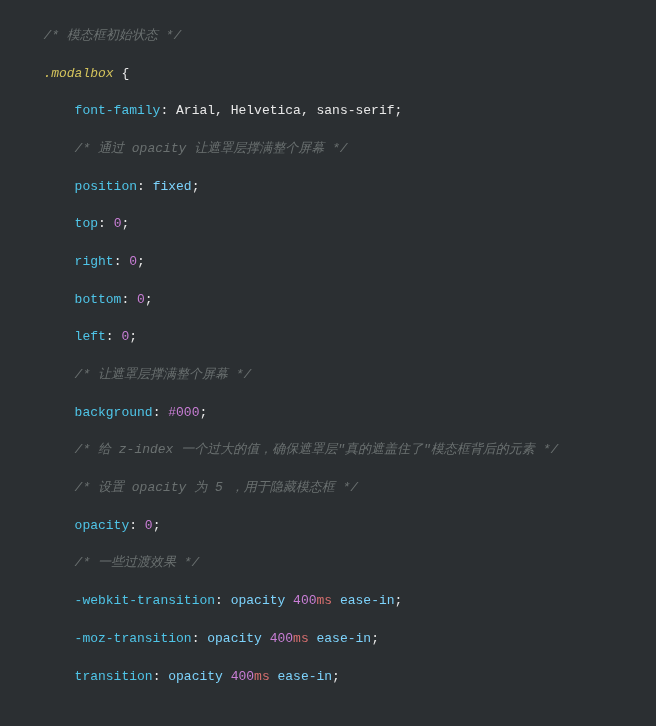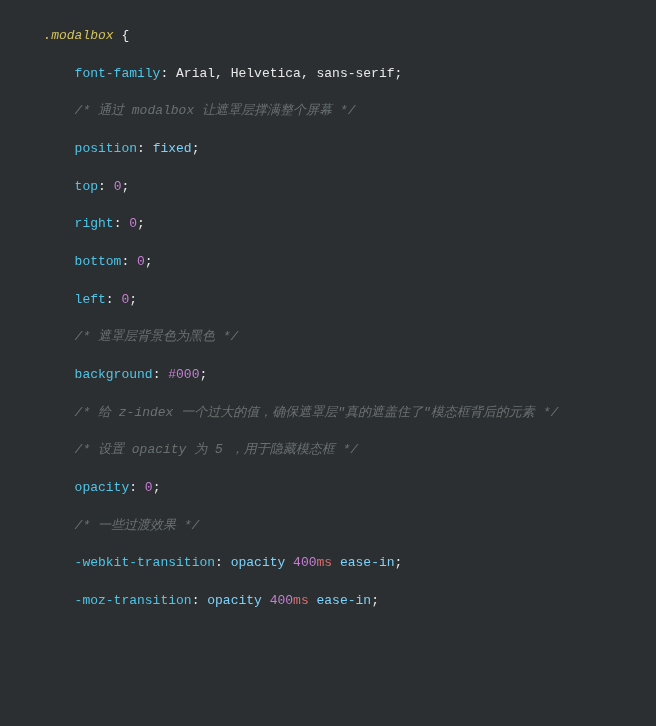--- a/index.html
+++ b/index.html
@@ -24,36 +24,38 @@
   .val { color: #e8e8e8; } 
   .kw  { color: #7dd3fc; } 
   .num { color: #c97ed6; } 
   .un  { color: #d66f6f; } 
   .semi{ color: #e8e8e8; }
 </style>
 </head>
 <body>
 
 <div class="code">
+<span class="ln">   <span class="c">/* 模态框初始状态 */</span></span>
 <span class="ln">   <span class="sel">.modalbox</span> <span class="br">{</span></span>
 <span class="ln">       <span class="pr">font-family</span><span class="col">:</span> <span class="val">Arial, Helvetica, sans-serif</span><span class="semi">;</span></span>
-<span class="ln">       <span class="c">/* 通过 modalbox 让遮罩层撑满整个屏幕 */</span></span>
+<span class="ln">       <span class="c">/* 通过 opacity 让遮罩层撑满整个屏幕 */</span></span>
 <span class="ln">       <span class="pr">position</span><span class="col">:</span> <span class="kw">fixed</span><span class="semi">;</span></span>
 <span class="ln">       <span class="pr">top</span><span class="col">:</span> <span class="num">0</span><span class="semi">;</span></span>
 <span class="ln">       <span class="pr">right</span><span class="col">:</span> <span class="num">0</span><span class="semi">;</span></span>
 <span class="ln">       <span class="pr">bottom</span><span class="col">:</span> <span class="num">0</span><span class="semi">;</span></span>
 <span class="ln">       <span class="pr">left</span><span class="col">:</span> <span class="num">0</span><span class="semi">;</span></span>
-<span class="ln">       <span class="c">/* 遮罩层背景色为黑色 */</span></span>
+<span class="ln">       <span class="c">/* 让遮罩层撑满整个屏幕 */</span></span>
 <span class="ln">       <span class="pr">background</span><span class="col">:</span> <span class="num">#000</span><span class="semi">;</span></span>
 <span class="ln">       <span class="c">/* 给 z-index 一个过大的值，确保遮罩层"真的遮盖住了"模态框背后的元素 */</span></span>
 <span class="ln">       <span class="c">/* 设置 opacity 为 5 ，用于隐藏模态框 */</span></span>
 <span class="ln">       <span class="pr">opacity</span><span class="col">:</span> <span class="num">0</span><span class="semi">;</span></span>
 <span class="ln">       <span class="c">/* 一些过渡效果 */</span></span>
 <span class="ln">       <span class="pr">-webkit-transition</span><span class="col">:</span> <span class="kw">opacity</span> <span class="num">400</span><span class="un">ms</span> <span class="kw">ease-in</span><span class="semi">;</span></span>
 <span class="ln">       <span class="pr">-moz-transition</span><span class="col">:</span> <span class="kw">opacity</span> <span class="num">400</span><span class="un">ms</span> <span class="kw">ease-in</span><span class="semi">;</span></span>
+<span class="ln">       <span class="pr">transition</span><span class="col">:</span> <span class="kw">opacity</span> <span class="num">400</span><span class="un">ms</span> <span class="kw">ease-in</span><span class="semi">;</span></span>
 
 
 
 
 
 
 
 
 
 

